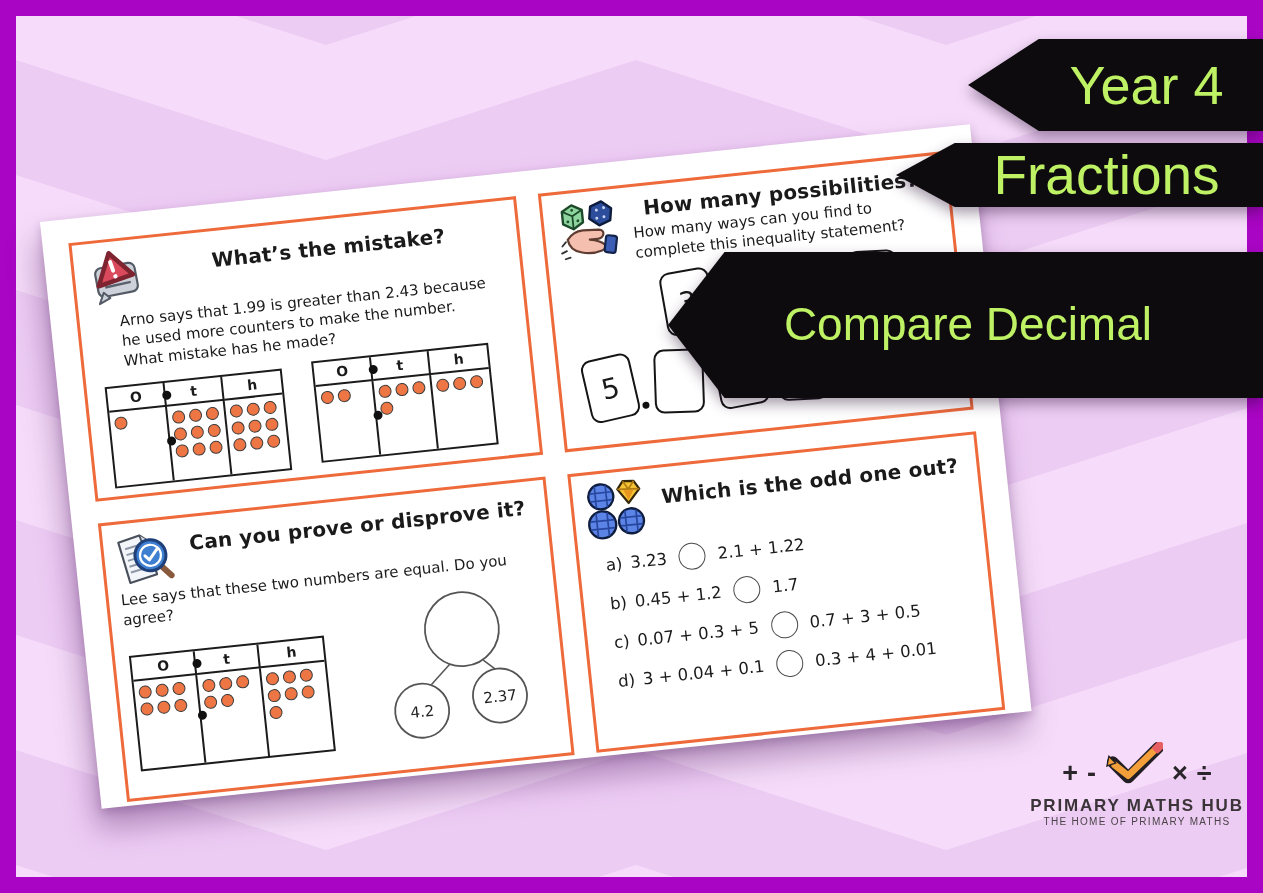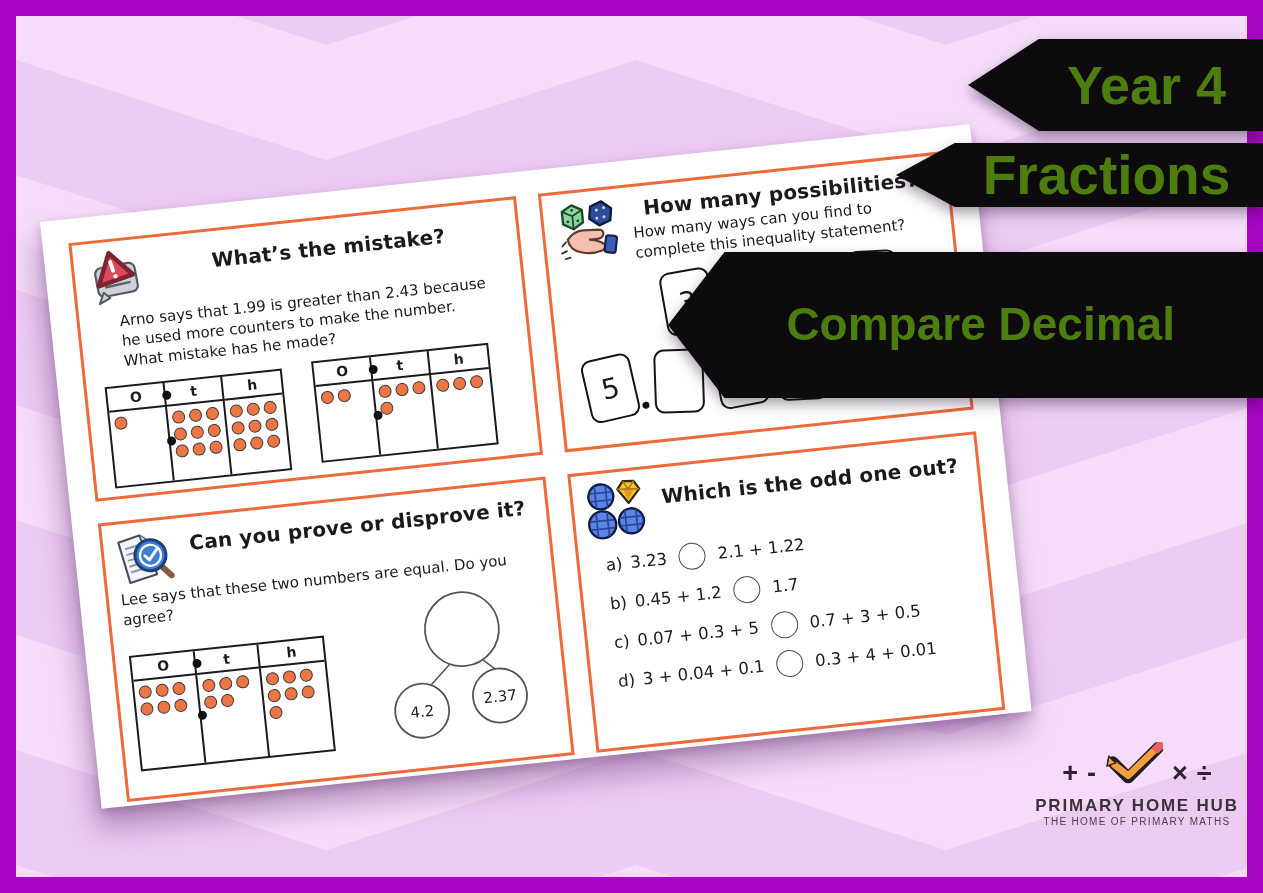--- a/index.html
+++ b/index.html
@@ -61,28 +61,28 @@
   .part-whole{transform:translateY(-14px);}
   .part-whole text{font-family:"DejaVu Sans",sans-serif;fill:#222;}
 
   
   .opt-row{display:flex;align-items:center;font-size:16.5px;margin:12px 0 0 14px;gap:6px;}
   .opt-circle{width:25px;height:25px;border:1.6px solid #4a4a4a;border-radius:50%;margin:0 6px;flex:0 0 auto;background:#fff;}
   .opt-label{margin-right:2px;}
 
   
   .banner-wrap{position:absolute;z-index:20;filter:drop-shadow(0 6px 7px rgba(30,5,40,.4));}
-  .banner{width:100%;height:100%;background:#0d0b0d;display:flex;align-items:center;color:#4d7c0f;
-          font-family:"Liberation Sans",sans-serif;font-weight:bold;box-sizing:border-box;}
+  .banner{width:100%;height:100%;background:#0d0b0d;display:flex;align-items:center;color:#bef264;
+          font-family:"Liberation Sans",sans-serif;font-weight:normal;box-sizing:border-box;}
   .banner-year{left:968px;top:39px;width:295px;height:92px;}
   .banner-year .banner{clip-path:polygon(0 50%,24% 0,100% 0,100% 100%,24% 100%);justify-content:center;padding-left:62px;font-size:54px;}
   .banner-frac{left:896px;top:143px;width:367px;height:64px;}
   .banner-frac .banner{clip-path:polygon(0 50%,16% 0,100% 0,100% 100%,16% 100%);justify-content:center;padding-left:54px;font-size:55px;}
   .banner-cmp{left:668px;top:252px;width:595px;height:146px;}
-  .banner-cmp .banner{clip-path:polygon(0 50%,9.5% 0,100% 0,100% 100%,9.5% 100%);flex-direction:column;align-items:flex-end;justify-content:center;padding-right:88px;font-size:46px;line-height:1.38;}
+  .banner-cmp .banner{clip-path:polygon(0 50%,9.5% 0,100% 0,100% 100%,9.5% 100%);flex-direction:column;align-items:flex-end;justify-content:center;padding-right:111px;font-size:46px;line-height:1.38;}
 
   
   .logo{position:absolute;left:1028px;top:750px;width:218px;text-align:center;z-index:10;
         font-family:"Liberation Sans",sans-serif;color:#3a3337;}
   .logo-ops{display:flex;align-items:center;justify-content:center;gap:9px;font-size:27px;font-weight:bold;color:#2b262b;height:46px;}
   .logo-ops .check{margin-top:-16px;}
   .logo-name{font-size:17px;font-weight:bold;letter-spacing:1.8px;margin-top:0px;white-space:nowrap;}
   .logo-tag{font-size:10px;font-weight:normal;letter-spacing:1.3px;color:#4a4347;white-space:nowrap;}
 </style>
 </head>
@@ -370,17 +370,17 @@
       <span>-</span>
       <svg class="check" width="58" height="46" viewBox="0 0 60 46">
         <path d="M8 20 L24 36 L55 5" fill="none" stroke="#231e23" stroke-width="12" stroke-linecap="round" stroke-linejoin="round"></path>
         <path d="M10 23 L24 34 L52 7" fill="none" stroke="#f3a03b" stroke-width="7" stroke-linecap="round" stroke-linejoin="round"></path>
         <rect x="49" y="0" width="12" height="9" rx="2" transform="rotate(-45 55 4)" fill="#e85f63"></rect>
         <path d="M4 14 l7 7 -9 3 z" fill="#f3a03b" stroke="#231e23" stroke-width="1.4"></path>
       </svg>
       <span>×</span>
       <span>÷</span>
     </div>
-    <div class="logo-name">PRIMARY HOME HUB</div>
+    <div class="logo-name">PRIMARY MATHS HUB</div>
     <div class="logo-tag">THE HOME OF PRIMARY MATHS</div>
   </div>
 
 </div>
 
 </body></html>

